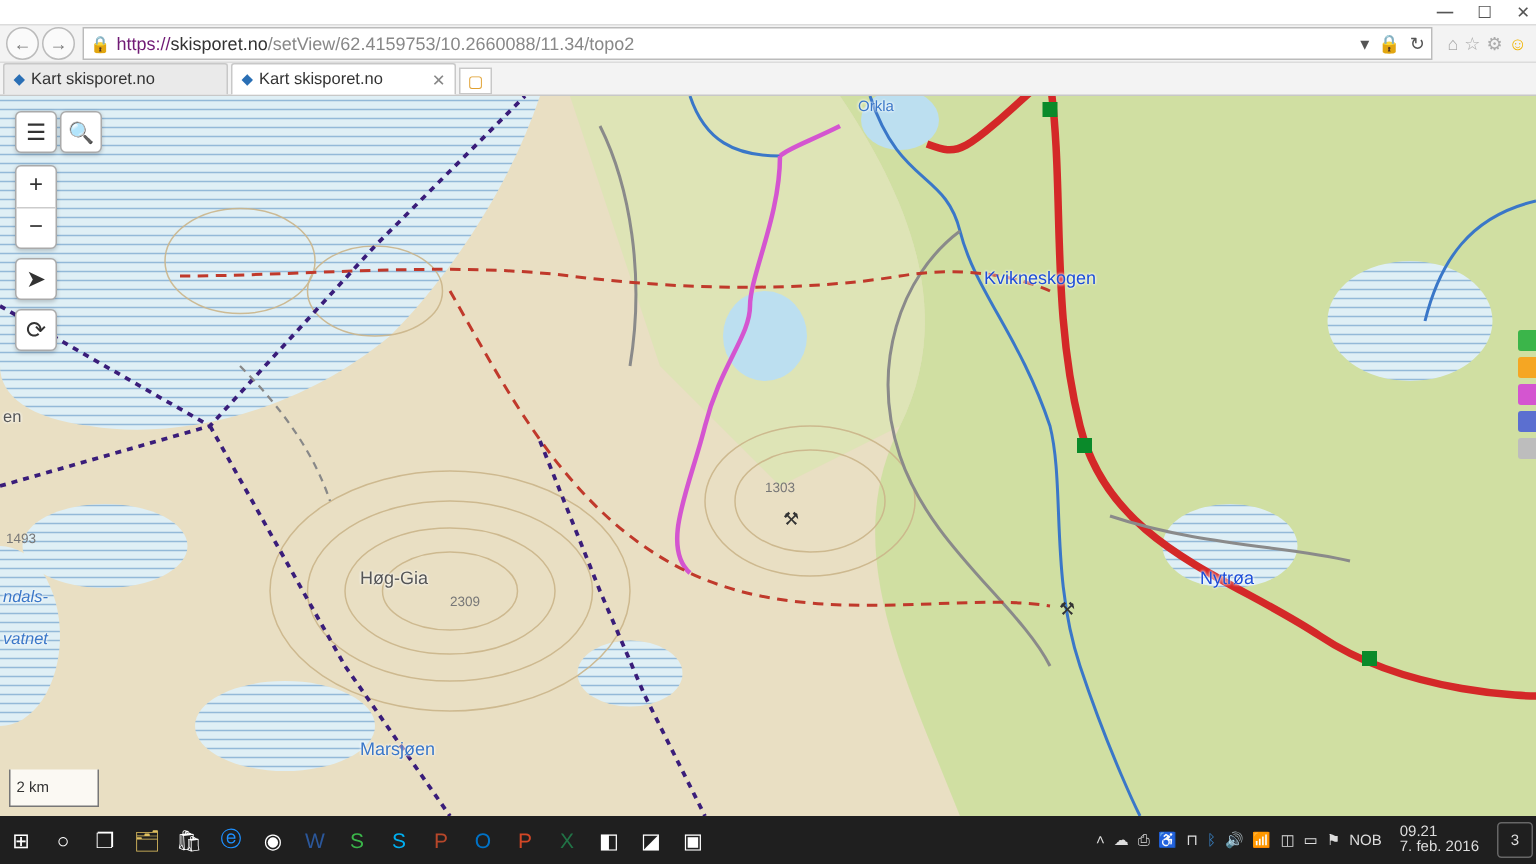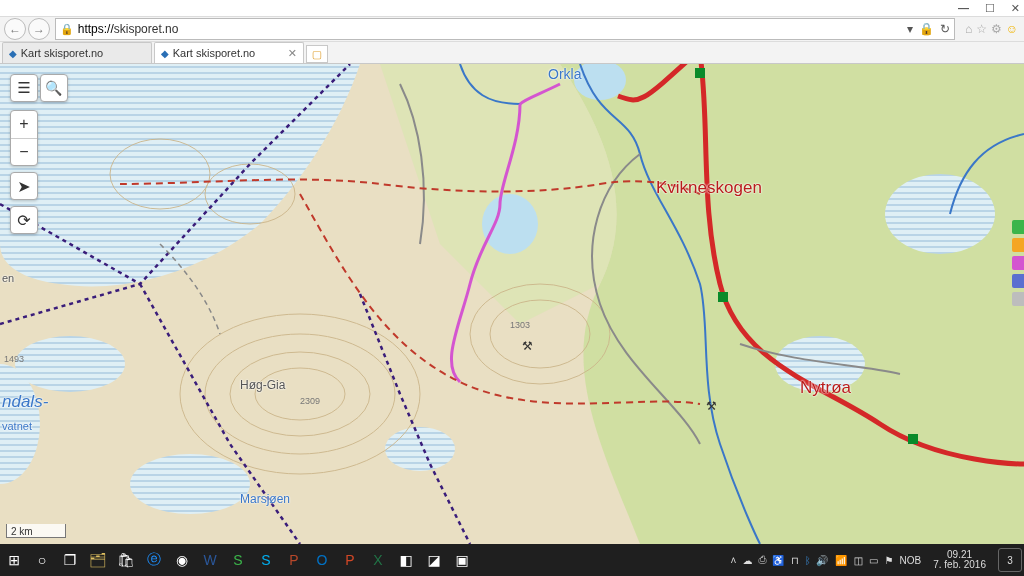--- a/index.html
+++ b/index.html
@@ -6,74 +6,75 @@
   html, body { width: 1024px; height: 576px; overflow: hidden; background:#fff; }
   
   .titlebar { height:16px; background:#fff; display:flex; justify-content:flex-end; align-items:center; padding-right:4px; gap:16px; color:#555; font-size:11px;}
   .titlebar span{cursor:default;}
   .win-min{font-weight:bold;}
   .addrbar { height:26px; background:#f3f3f3; border-top:1px solid #dcdcdc; border-bottom:1px solid #dcdcdc; display:flex; align-items:center; font-size:12px; color:#333;}
   .navbtn{width:22px;height:22px;border:1px solid #bbb;border-radius:50%;display:flex;align-items:center;justify-content:center;margin:0 1px;color:#777;background:#fafafa;}
   .navbtn.first{margin-left:4px;}
   .urlbox{flex:1;height:22px;border:1px solid #bbb;background:#fff;display:flex;align-items:center;padding:0 4px;margin:0 4px;}
   .urlbox .lock{color:#444;margin-right:4px;font-size:11px;}
-  .urlbox .proto{color:#000000;}
+  .urlbox .proto{color:#701a75;}
   .urlbox .path{color:#888;}
   .url-controls{display:flex;align-items:center;gap:6px;color:#555;}
   .searchbox{width:240px;height:22px;border:1px solid #bbb;background:#fff;display:flex;align-items:center;padding:0 4px;color:#888;margin:0 4px;}
   .ie-icons{display:flex;gap:4px;padding:0 6px;color:#aaa;}
   .ie-icons .smile{color:#f0b400;}
   .tabsbar{height:22px;background:#f3f3f3;border-bottom:1px solid #c8c8c8;display:flex;align-items:flex-end;font-size:11px;}
   .tab{height:21px;min-width:150px;border:1px solid #c8c8c8;border-bottom:none;background:#fff;display:flex;align-items:center;padding:0 6px;gap:4px;color:#333;margin-left:2px;border-radius:2px 2px 0 0;}
   .tab.inactive{background:#eaeaea;}
   .tab .fav{color:#2a6fb5;font-size:10px;}
   .tab .close{margin-left:auto;color:#888;}
   .newtab{width:22px;height:18px;border:1px solid #c8c8c8;margin-left:2px;background:#fff;display:flex;align-items:center;justify-content:center;color:#e0a030;}
   
   .map{position:absolute;left:0;right:0;top:64px;bottom:32px;overflow:hidden;background:#e9dfc3;}
   svg.mapsvg{position:absolute;inset:0;width:100%;height:100%;}
   .label{position:absolute;font-size:12px;color:#555;white-space:nowrap;text-shadow:0 0 2px #fff,0 0 2px #fff;}
-  .label.big{font-size:17px;color:#b91c1c;}
+  .label.big{font-size:12px;color:#1d4ed8;}
   .elev{position:absolute;font-size:9px;color:#777;}
   
   .ctrl{position:absolute;background:#fff;border:1px solid #aaa;border-radius:4px;box-shadow:0 1px 3px rgba(0,0,0,.2);display:flex;align-items:center;justify-content:center;color:#333;}
   .menu-btn{left:10px;top:10px;width:28px;height:28px;font-size:15px;}
   .search-btn{left:40px;top:10px;width:28px;height:28px;font-size:14px;}
   .zoom{left:10px;top:46px;width:28px;height:56px;flex-direction:column;}
   .zoom div{flex:1;display:flex;align-items:center;justify-content:center;width:100%;font-size:16px;}
   .zoom div:first-child{border-bottom:1px solid #ccc;}
   .locate{left:10px;top:108px;width:28px;height:28px;}
   .refresh{left:10px;top:142px;width:28px;height:28px;}
-  .scale{position:absolute;left:6px;bottom:6px;background:rgba(255,255,255,.8);border:1px solid #777;border-top:none;height:14px;width:60px;font-size:10px;padding:0 4px;color:#333;display:flex;align-items:flex-end;}
+  .scale{position:absolute;left:6px;bottom:6px;background:rgba(255,255,255,.8);border:1px solid #777;border-top:none;height:14px;width:60px;font-size:10px;padding:12px 4px;color:#333;display:flex;align-items:center;}
   .attrib{position:absolute;right:4px;bottom:4px;background:rgba(255,255,255,.85);font-size:10px;color:#06c;padding:1px 4px;}
   .attrib span.sep{color:#555;}
   .layer-swatch{position:absolute;right:0;width:12px;height:14px;border-radius:2px 0 0 2px;}
   
   .taskbar{position:absolute;left:0;right:0;bottom:0;height:32px;background:#1f1f1f;display:flex;align-items:center;color:#fff;font-size:10px;}
   .tb-icon{width:28px;height:28px;display:flex;align-items:center;justify-content:center;font-size:14px;color:#fff;}
   .tray{margin-left:auto;display:flex;align-items:center;gap:6px;padding-right:2px;color:#ddd;font-size:10px;}
-  .tray .clock{display:flex;flex-direction:column;align-items:center;line-height:1.05;padding:0 6px;}
+  .tray .clock{display:flex;flex-direction:column;align-items:flex-start;line-height:1.05;padding:0 6px;}
   .tray .notif{width:24px;height:24px;border:1px solid #666;border-radius:3px;display:flex;align-items:center;justify-content:center;}
 </style>
 </head>
 <body>
 
 <div class="titlebar">
   <span class="win-min">—</span>
   <span>☐</span>
   <span>✕</span>
 </div>
 
 <div class="addrbar">
   <div class="navbtn first">←</div>
   <div class="navbtn">→</div>
   <div class="urlbox">
     <span class="lock">🔒</span>
     <span class="proto">https://</span>
     <span>skisporet.no</span>
+    <span class="path">/setView/62.4159753/10.2660088/11.34/topo2</span>
     <div class="url-controls" style="margin-left:auto">
       <span>▾</span>
       <span>🔒</span>
       <span>↻</span>
     </div>
   </div>
   <div class="ie-icons">
     <span>⌂</span>
     <span>☆</span>
     <span>⚙</span>
@@ -163,23 +164,23 @@
 
     <text x="522" y="286" font-size="12" fill="#333">⚒</text>
     <text x="706" y="346" font-size="12" fill="#333">⚒</text>
   </svg>
 
   <div class="label big" style="left:656px;top:114px">Kvikneskogen</div>
   <div class="label big" style="left:800px;top:314px">Nytrøa</div>
   <div class="label" style="left:240px;top:314px">Høg-Gia</div>
   <div class="elev" style="left:300px;top:332px">2309</div>
   <div class="label" style="left:240px;top:428px;color:#3a77c8">Marsjøen</div>
-  <div class="label" style="left:548px;top:2px;color:#3a77c8;font-size:14px">Orkla</div>
-  <div class="label" style="left:2px;top:328px;color:#3a77c8;font-style:italic;font-size:17px">ndals-</div>
-  <div class="label" style="left:2px;top:356px;color:#3a77c8;font-size:11px">vatnet</div>
+  <div class="label" style="left:572px;top:2px;color:#3a77c8;font-size:10px">Orkla</div>
+  <div class="label" style="left:2px;top:328px;color:#3a77c8;font-style:italic;font-size:11px">ndals-</div>
+  <div class="label" style="left:2px;top:356px;color:#3a77c8;font-style:italic;font-size:11px">vatnet</div>
   <div class="elev" style="left:510px;top:256px">1303</div>
   <div class="elev" style="left:4px;top:290px">1493</div>
   <div class="label" style="left:2px;top:208px;font-size:11px">en</div>
 
   <div class="ctrl menu-btn">☰</div>
   <div class="ctrl search-btn">🔍</div>
   <div class="ctrl zoom">
     <div>+</div>
     <div>−</div>
   </div>

